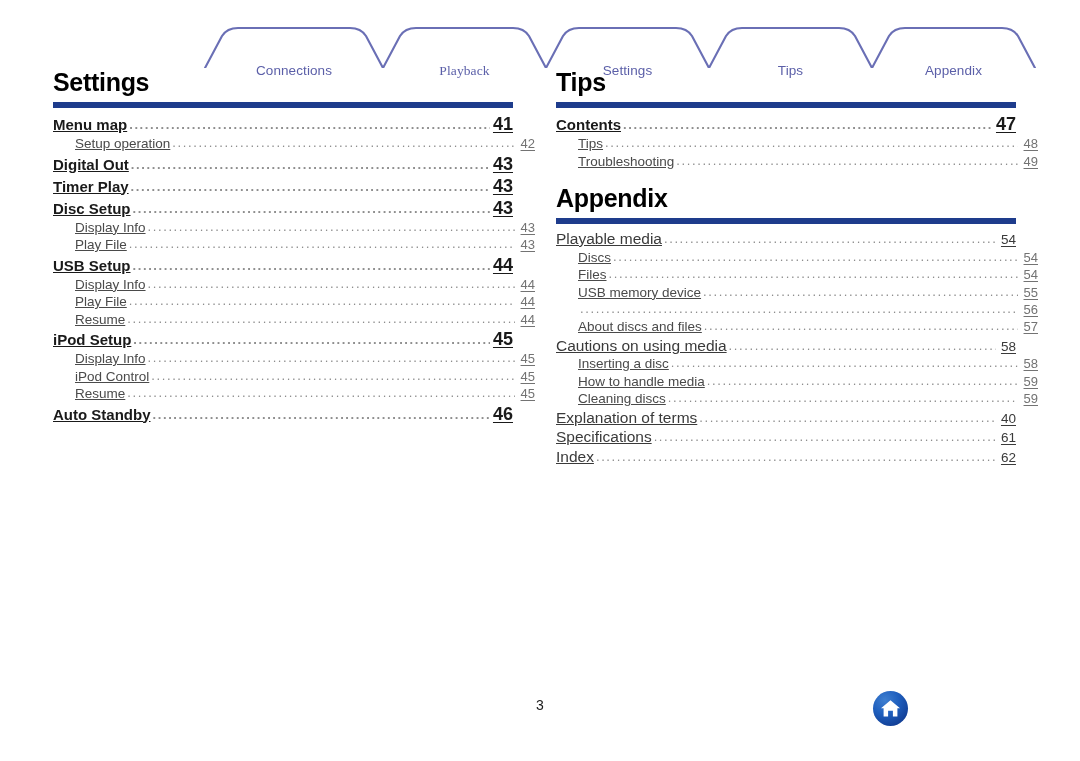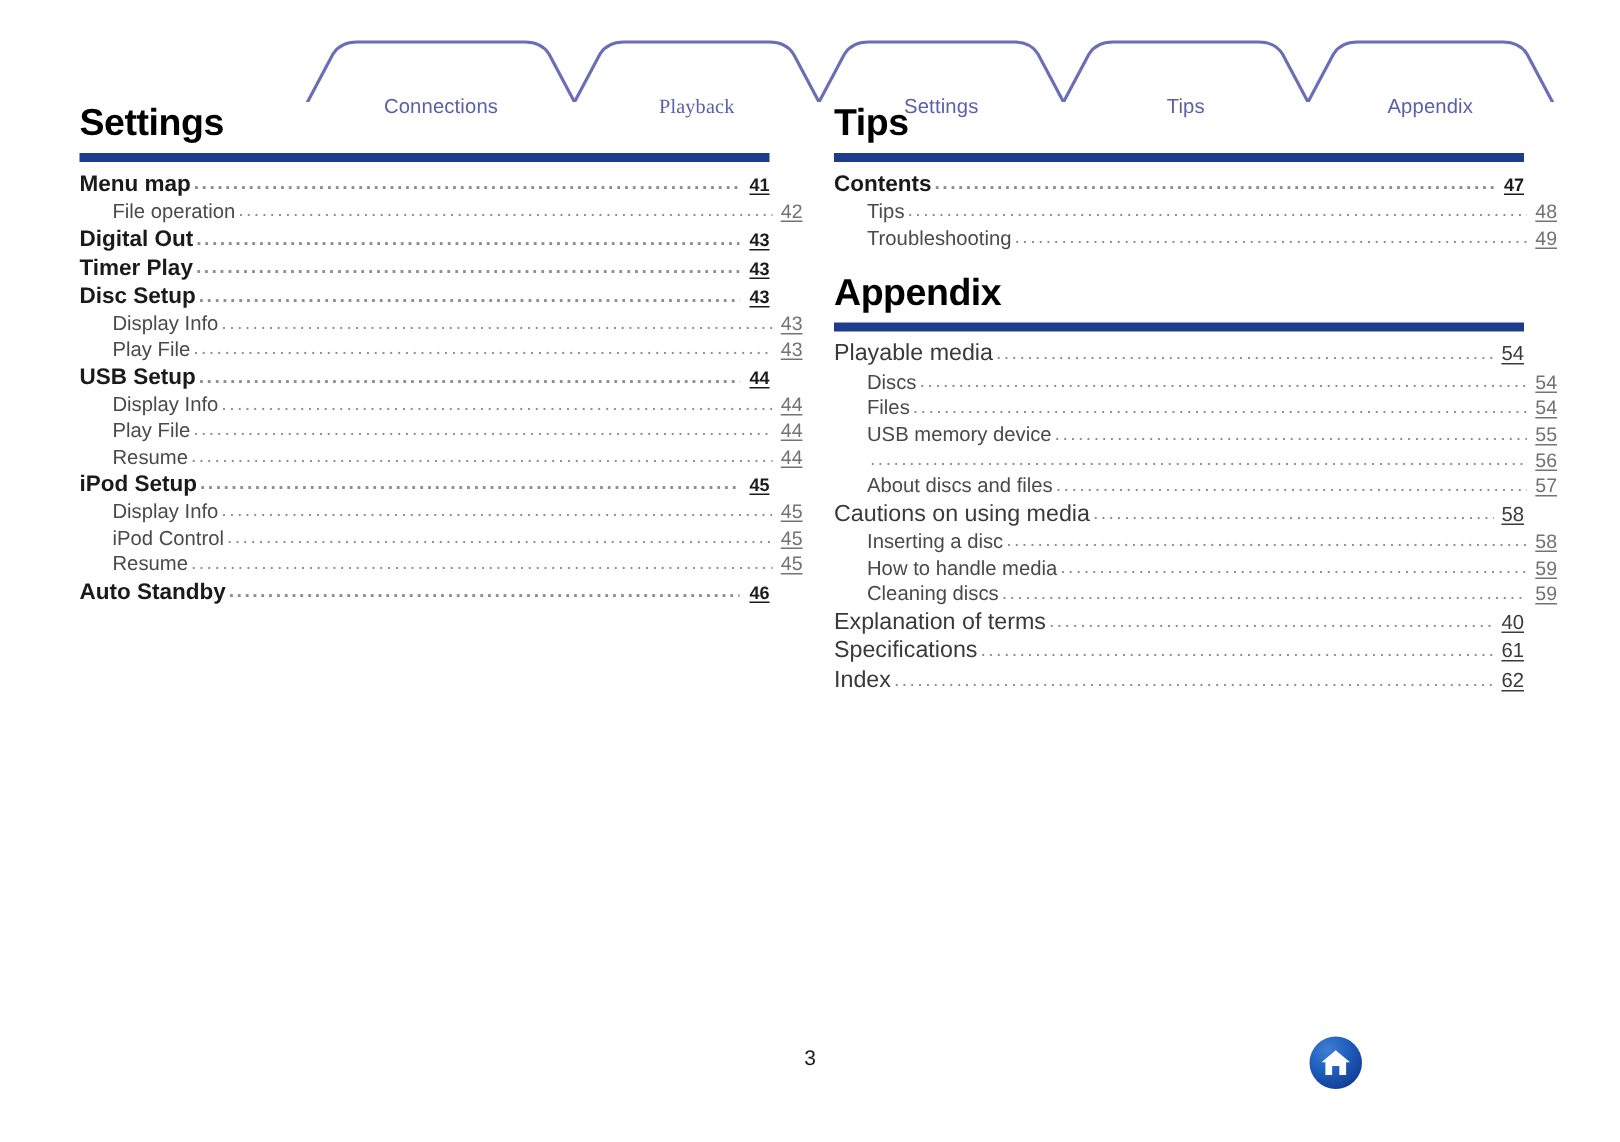--- a/index.html
+++ b/index.html
@@ -65,20 +65,21 @@
   .toc-row {
     display: flex;
     align-items: baseline;
     width: 100%;
     line-height: 1.0;
     padding: 2px 0 2px 0;
   }
   .toc-text {
     white-space: nowrap;
     flex: 0 0 auto;
+    text-decoration: underline;
   }
   .toc-leader {
     flex: 1 1 auto;
     min-width: 8px;
     overflow: hidden;
     white-space: nowrap;
     color: #8d8d8d;
     font-size: 13px;
     letter-spacing: 1.6px;
     margin: 0 3px 0 2px;
@@ -92,21 +93,21 @@
     text-decoration: underline;
     text-underline-offset: 2px;
   }
 
   
   .lvl1 {
     font-weight: bold;
     font-size: 15px;
     color: #1a1a1a;
   }
-  .lvl1 .toc-page { font-weight: bold; color: #1a1a1a; font-size: 12px; }
+  .lvl1 .toc-page { font-weight: bold; color: #1a1a1a; font-size: 18px; }
 
   
   .lvl1r {
     font-weight: normal;
     font-size: 15.5px;
     color: #3a3a3a;
   }
   .lvl1r .toc-page { font-weight: normal; color: #3a3a3a; font-size: 13.5px; }
 
   
@@ -166,21 +167,21 @@
 <div class="column" id="col-left">
     <div class="section-block">
       <div class="section-title">Settings</div>
       <div class="section-rule"></div>
       <div class="toc-row lvl1">
         <span class="toc-text">Menu map</span>
         <span class="toc-leader">......................................................................................................................................................</span>
         <span class="toc-page">41</span>
       </div>
       <div class="toc-row lvl2">
-        <span class="toc-text">File operation</span>
+        <span class="toc-text">Setup operation</span>
         <span class="toc-leader">......................................................................................................................................................</span>
         <span class="toc-page">42</span>
       </div>
       <div class="toc-row lvl1">
         <span class="toc-text">Digital Out</span>
         <span class="toc-leader">......................................................................................................................................................</span>
         <span class="toc-page">43</span>
       </div>
       <div class="toc-row lvl1">
         <span class="toc-text">Timer Play</span>

